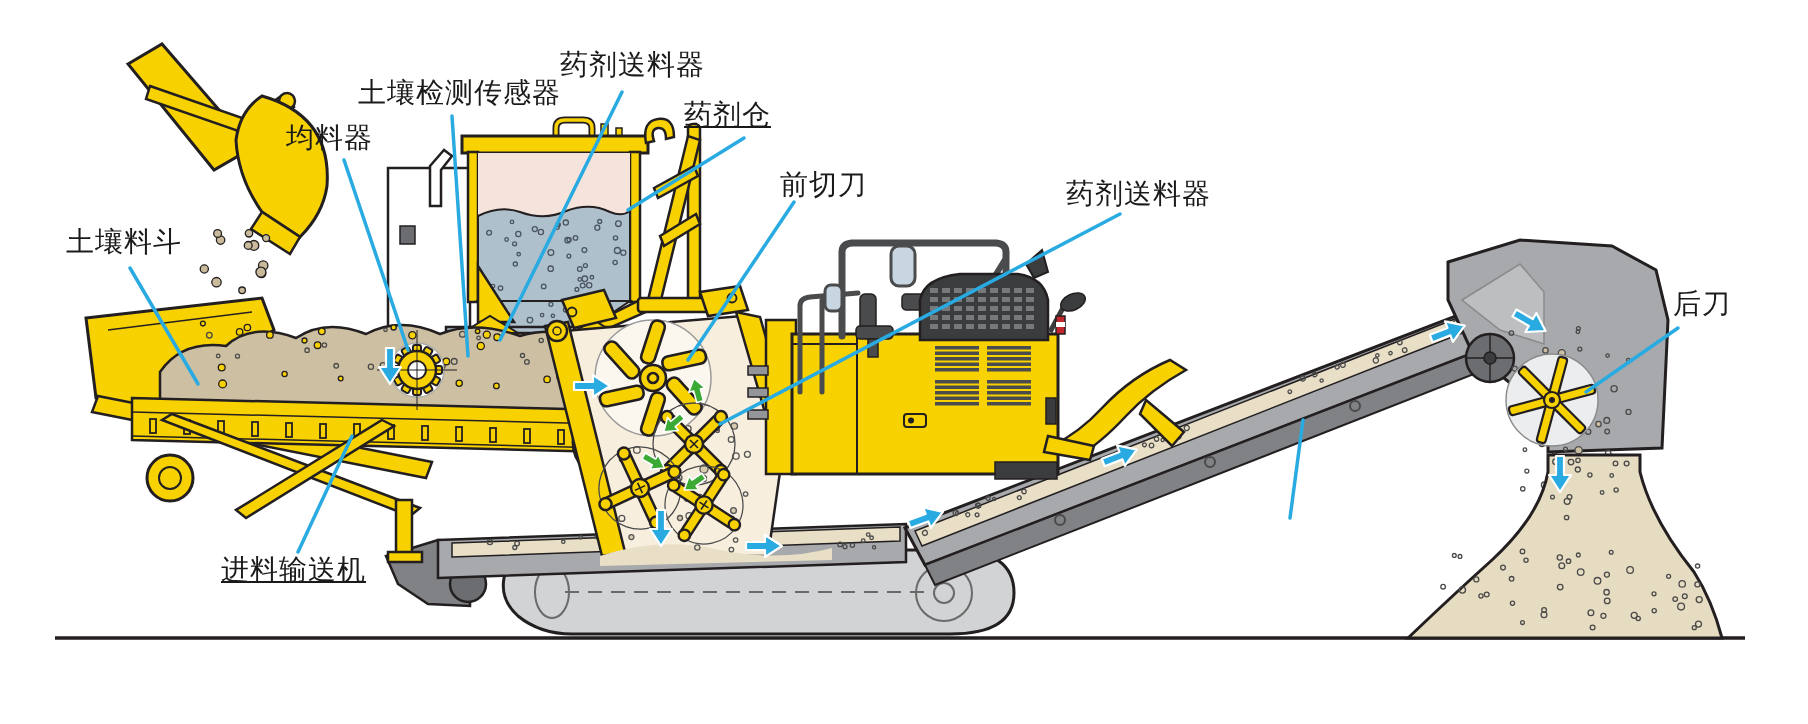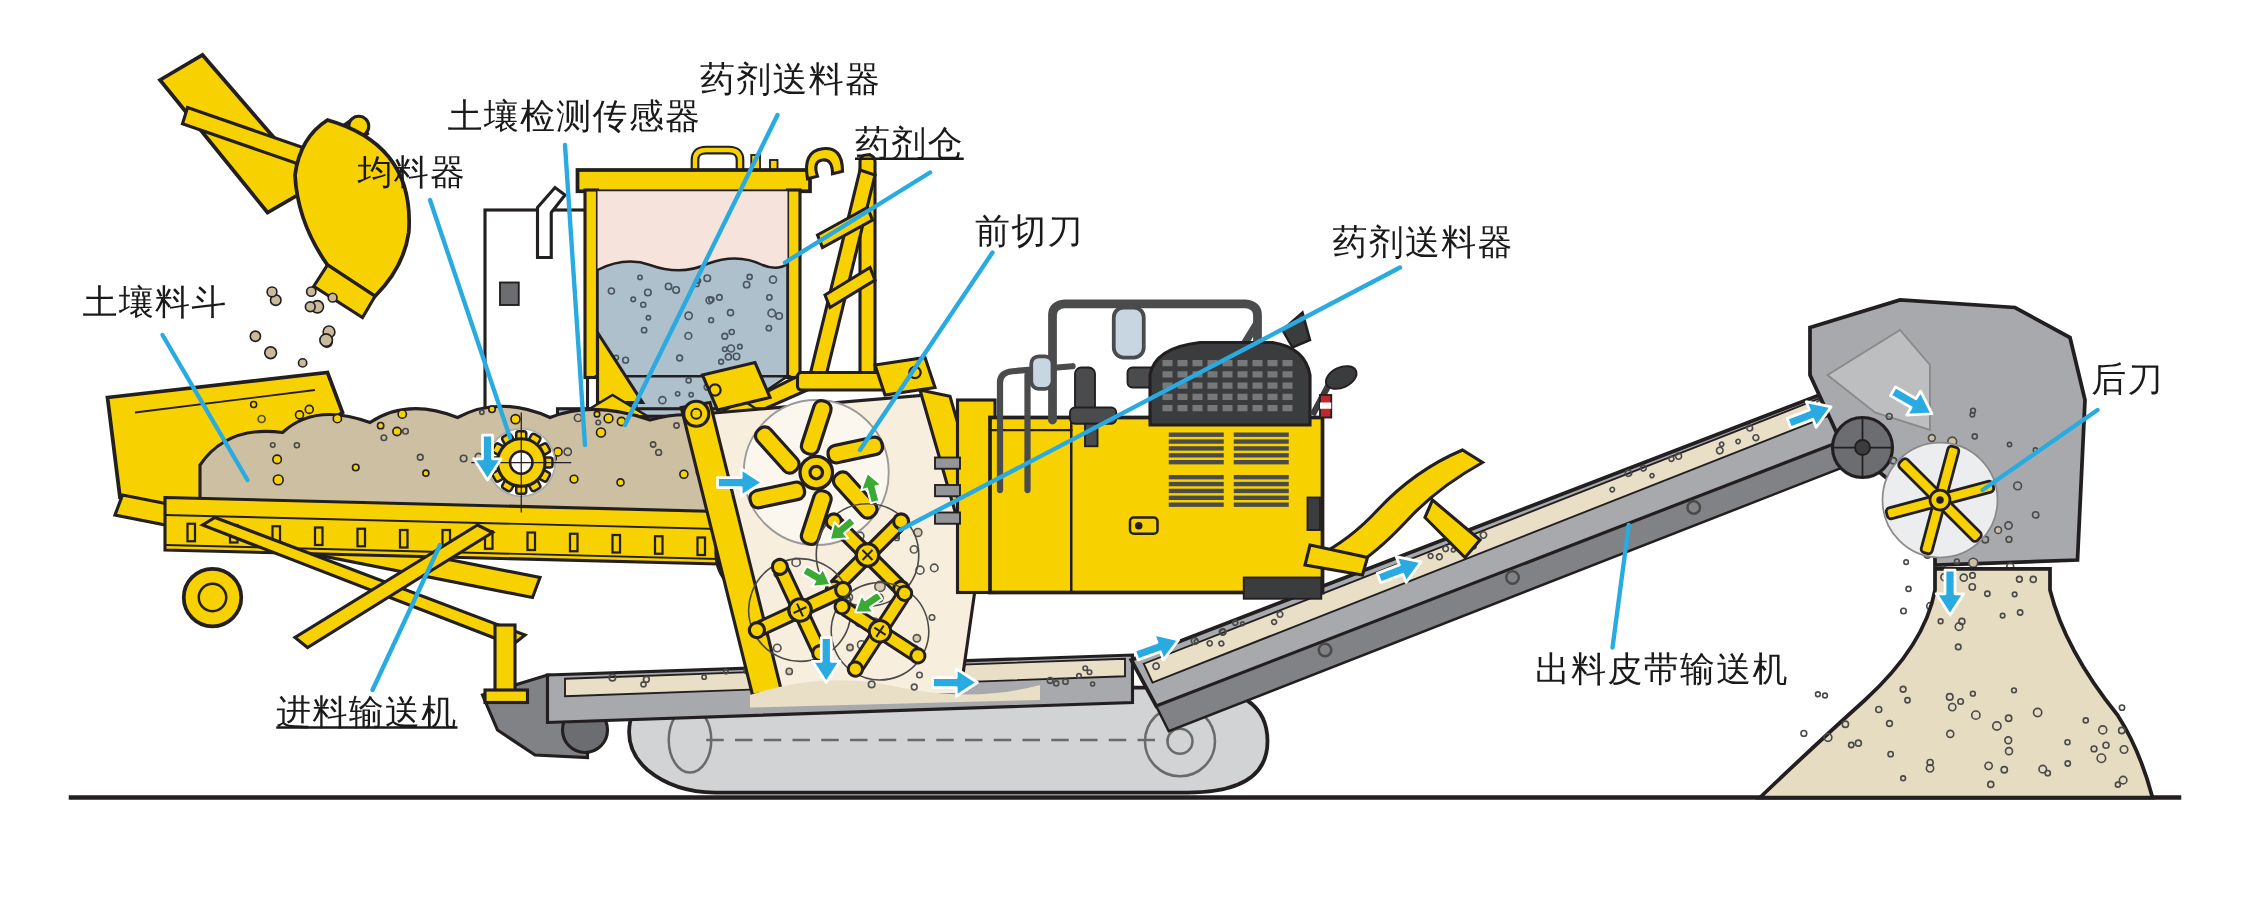--- a/index.html
+++ b/index.html
@@ -743,15 +743,14 @@
 
 <div class="lbl" style="left:66px;top:228px;">土壤料斗</div>
 <div class="lbl" style="left:286px;top:124px;">均料器</div>
 <div class="lbl" style="left:358px;top:79px;">土壤检测传感器</div>
 <div class="lbl" style="left:560px;top:53px;font-family:Liberation Mono, monospace;">药剂送料器</div>
 <div class="lbl" style="left:684px;top:101px;text-decoration:underline;">药剂仓</div>
 <div class="lbl" style="left:780px;top:171px;">前切刀</div>
 <div class="lbl" style="left:1066px;top:180px;">药剂送料器</div>
 <div class="lbl" style="left:1673px;top:290px;">后刀</div>
 <div class="lbl" style="left:221px;top:556px;text-decoration:underline;">进料输送机</div>
-<div class="lbl" style="left:1228px;top:522px;">出料皮带输送机</div>
 
 </div>
 
 </body></html>

